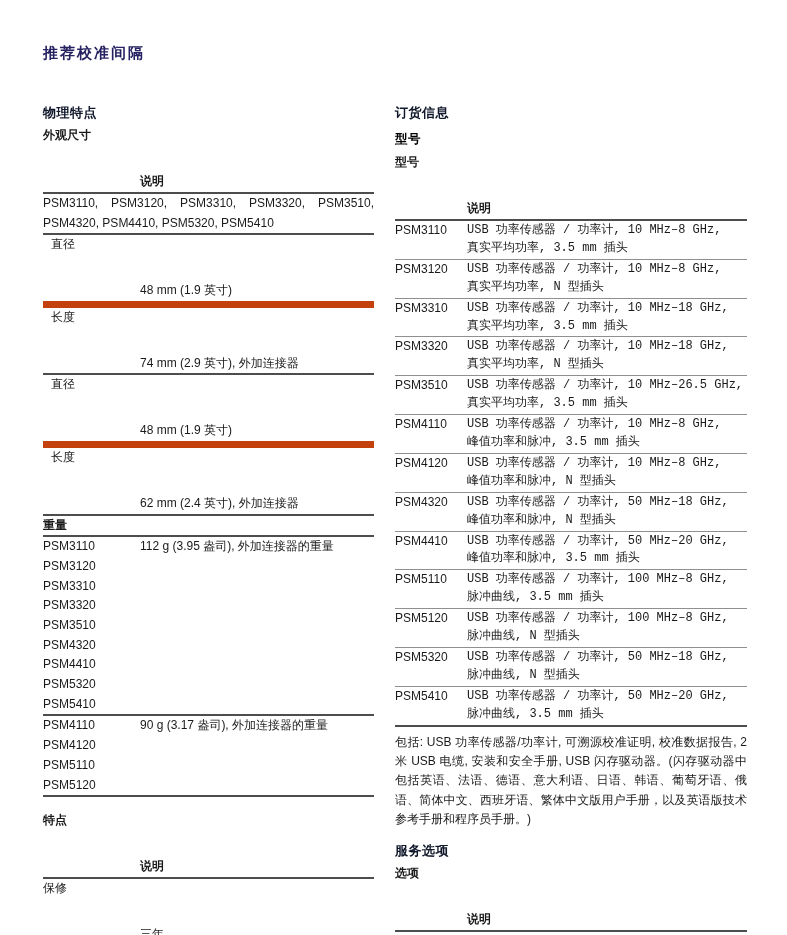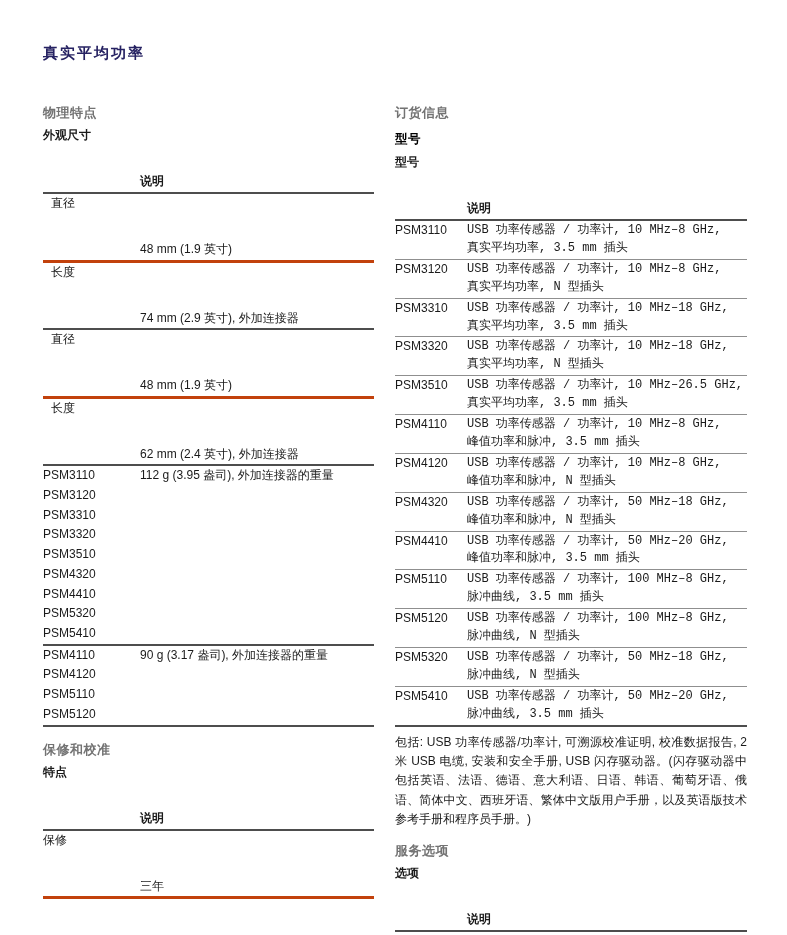--- a/index.html
+++ b/index.html
@@ -12,29 +12,29 @@
   }
   .page-title {
     position: absolute; left: 43px; top: 44px; margin: 0;
     font-size: 15px; font-weight: bold; letter-spacing: 2px;
     color: #262262;
   }
   .col { position: absolute; top: 104px; }
   .col-left  { left: 43px;  width: 331px; }
   .col-right { left: 395px; width: 352px; }
 
-  .sec-title { font-size: 13px; font-weight: bold; color: #737373;
+  .sec-title { font-size: 13px; font-weight: bold; color: #0f172a;
     margin: 0 0 4px 0; letter-spacing: 0.5px; }
   .sub-title { font-size: 12.5px; font-weight: bold; color: #000;
     margin: 9px 0 5px 0; letter-spacing: 0.5px; }
 
   .thead { display: flex; font-weight: bold;
     border-bottom: 2px solid #4d4d4d; line-height: 19px; padding-bottom: 1px; }
 
-  .trow { display: flex; border-bottom: 3px solid #c2410c; line-height: 19.6px; }
+  .trow { display: flex; border-bottom: 7px solid #c2410c; line-height: 19.6px; }
   .trow.heavy, .group.heavy, .whead, .wgroup { border-bottom: 2px solid #4d4d4d; }
   .group { display: block; border-bottom: 1px solid #8f8f8f; line-height: 19.6px; }
   .jline { text-align: justify; text-align-last: justify; }
 
   .kL { flex: 0 0 97px; }
   .kL.ind { padding-left: 8px; }
   .kR { flex: 0 0 72px; }
   .vcell { flex: 1; margin-top: 46px; }
 
   .whead { font-weight: bold; line-height: 19.6px; }
@@ -51,49 +51,56 @@
   .includes { margin: 6px 0 0 0; line-height: 19.4px; text-align: justify; }
   .includes b { font-weight: normal; }
 
   .mt { margin-top: 14px; }
 </style>
 </head>
 <body>
 
 <div>
 
-  <h1 class="page-title">真实平均功率</h1>
+  <h1 class="page-title">推荐校准间隔</h1>
 
   <div class="col col-left">
 
     <section>
       <h2 class="sec-title">物理特点</h2>
       <div class="thead">
         <span class="kL">外观尺寸</span>
         <span class="vcell">说明</span>
       </div>
       <div id="physical-rows">
+          <div class="group heavy">
+            <div class="jline">PSM3110, PSM3120, PSM3310, PSM3320, PSM3510,</div>
+            <div>PSM4320, PSM4410, PSM5320, PSM5410</div>
+          </div>
           <div class="trow">
             <span class="kL ind">直径</span>
             <span class="vcell">48 mm (1.9 英寸)</span>
           </div>
           <div class="trow heavy">
             <span class="kL ind">长度</span>
             <span class="vcell">74 mm (2.9 英寸), 外加连接器</span>
           </div>
           <div class="trow">
             <span class="kL ind">直径</span>
             <span class="vcell">48 mm (1.9 英寸)</span>
           </div>
           <div class="trow heavy">
             <span class="kL ind">长度</span>
             <span class="vcell">62 mm (2.4 英寸), 外加连接器</span>
           </div>
         </div>
 
+      <div class="whead">
+        <span>重量</span>
+      </div>
       <div id="weight-groups">
           <div class="wgroup">
             <div class="wmodels">
               <div>PSM3110</div>
               <div>PSM3120</div>
               <div>PSM3310</div>
               <div>PSM3320</div>
               <div>PSM3510</div>
               <div>PSM4320</div>
               <div>PSM4410</div>
@@ -108,21 +115,20 @@
               <div>PSM4120</div>
               <div>PSM5110</div>
               <div>PSM5120</div>
             </div>
             <div class="wdesc">90 g (3.17 盎司), 外加连接器的重量</div>
           </div>
         </div>
     </section>
 
     <section class="mt">
-      <h2 class="sec-title">保修和校准</h2>
       <div class="thead">
         <span class="kL">特点</span>
         <span class="vcell">说明</span>
       </div>
       <div id="warranty-rows">
           <div class="trow">
             <span class="kL">保修</span>
             <span class="vcell">三年</span>
           </div>
         </div>

